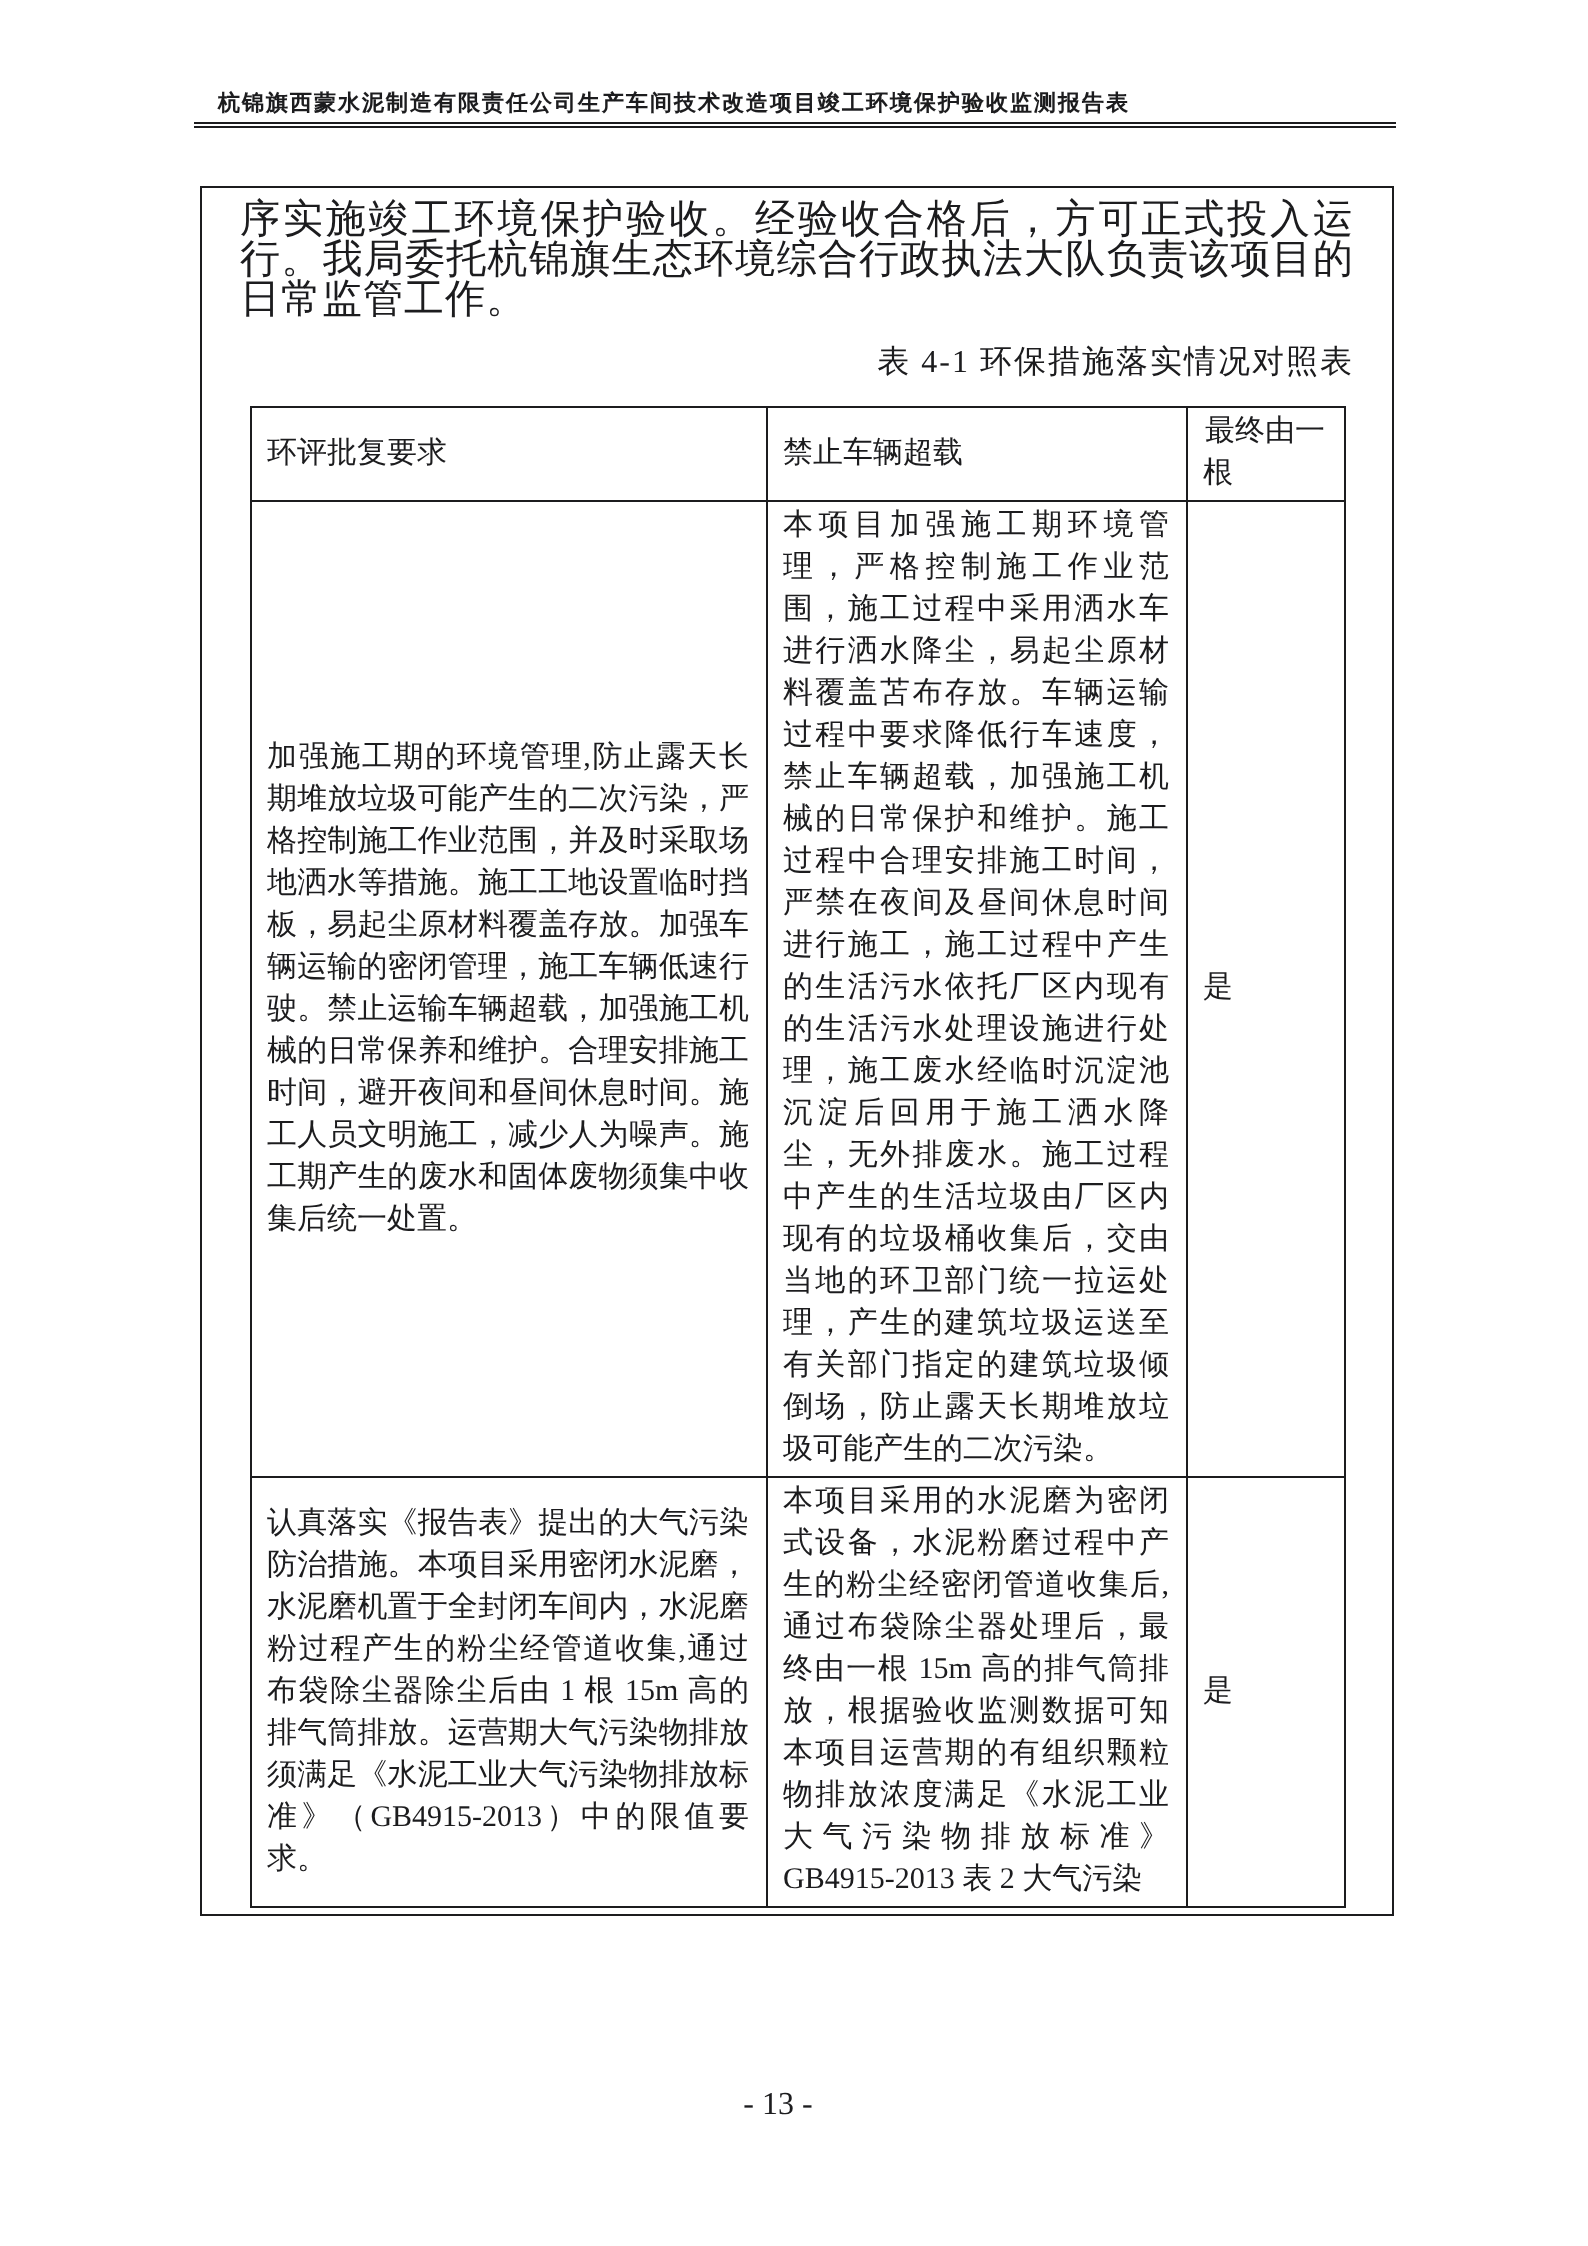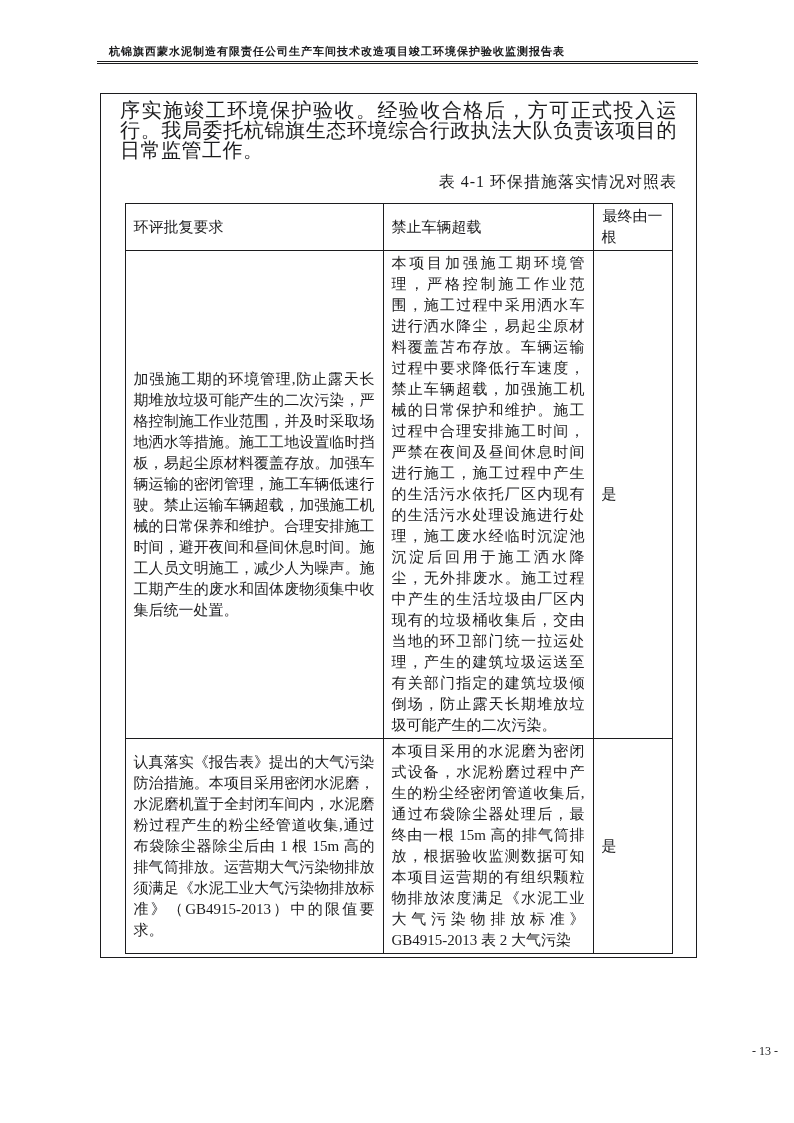--- a/index.html
+++ b/index.html
@@ -73,22 +73,22 @@
   tr.row2 { height: 210px; margin-left: 32px; }
   td.yes-cell {
     text-align: center;
     text-align-last: center;
     vertical-align: middle;
   }
   .page-number {
     position: absolute;
     left: 0; top: 1044px;
     width: 778px;
-    text-align: right;
-    font-size: 12px;
+    text-align: center;
+    font-size: 16px;
   }
 </style>
 </head>
 <body>
 
 <div class="page">
 
   <div class="doc-header">杭锦旗西蒙水泥制造有限责任公司生产车间技术改造项目竣工环境保护验收监测报告表</div>
 
   <div class="content-box">

